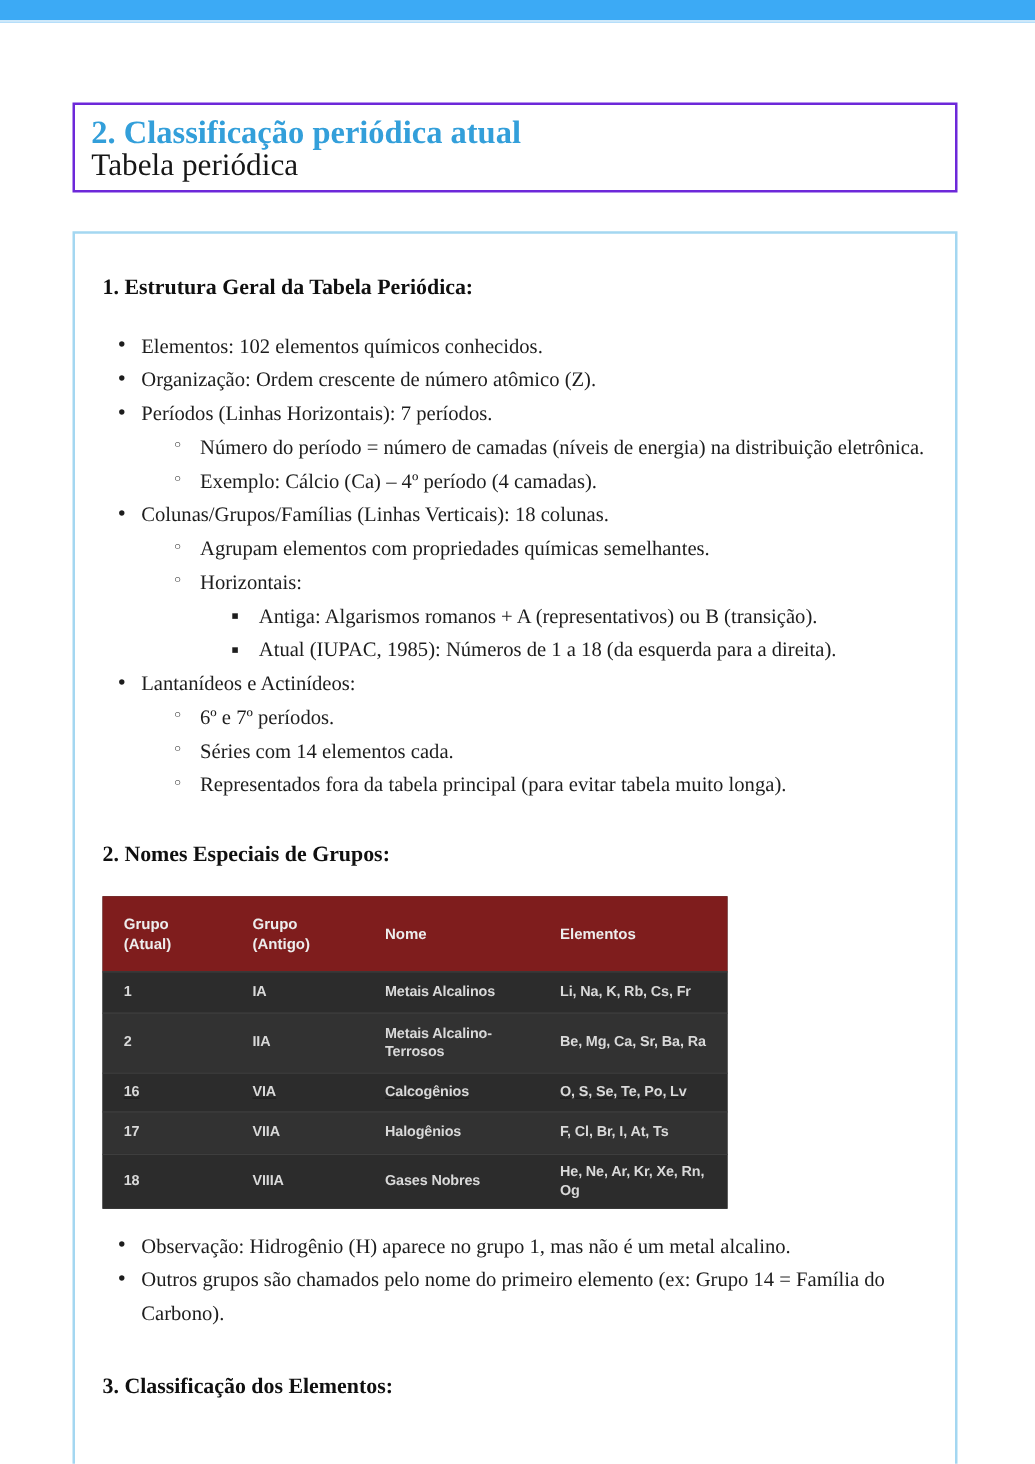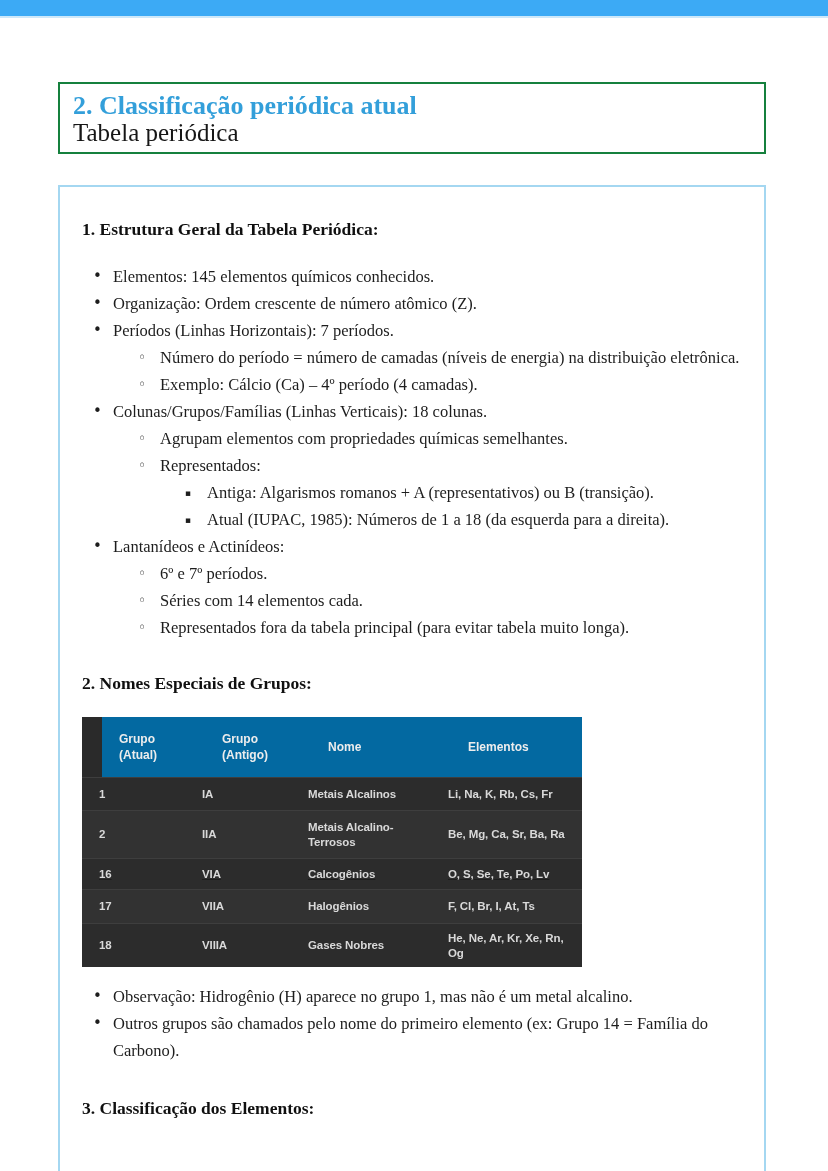--- a/index.html
+++ b/index.html
@@ -1,21 +1,21 @@
 <!DOCTYPE html>
 <html><head>
 <meta charset="utf-8">
 <style>
   html,body{margin:0;padding:0;}
   body{
     width:828px;height:1171px;position:relative;overflow:hidden;background:#ffffff;
     font-family:"Liberation Serif", serif;color:#1d1d1d;
   }
   .topbar{position:absolute;left:0;top:0;width:828px;height:16px;background:#3caaf5;border-bottom:2px solid #cde8fa;}
-  .header-box{position:absolute;left:58px;top:82px;width:708px;height:72px;border:2px solid #15803d;background:#ffffff;box-sizing:border-box;}
+  .header-box{position:absolute;left:58px;top:82px;width:708px;height:72px;border:2px solid #6d28d9;background:#ffffff;box-sizing:border-box;}
   .header-box .inner{padding:7px 0 0 13px;}
   .doc-title{margin:0;font-size:26px;line-height:30px;font-weight:bold;color:#339fda;}
   .doc-subtitle{margin:0;font-size:25px;line-height:24px;color:#161616;}
   .content-box{position:absolute;left:58px;top:185px;width:708px;height:995px;border:2px solid #a4d7f1;background:#ffffff;box-sizing:border-box;}
   .content{padding:30px 18px 0 22px;}
   .sec-h{font-size:17.5px;line-height:24px;font-weight:bold;color:#101010;margin:0;}
   #h2{margin-top:30px;}
   #h3{margin-top:32px;}
   .list{margin-top:22px;font-size:16.5px;line-height:27px;}
   #list2{margin-top:16px;}
@@ -26,21 +26,21 @@
   .mk{position:absolute;top:0;font-family:"DejaVu Sans", sans-serif;color:#1d1d1d;}
   .l1 .mk{left:11px;font-size:15px;}
   .l2 .mk{left:56px;font-size:14px;}
   .l3 .mk{left:103px;font-size:9px;top:1px;}
   .l1 .mk::before{content:"\2022";}
   .l2 .mk::before{content:"\25E6";}
   .l3 .mk::before{content:"\25AA";}
   
   .gtable{margin:22px 0 0 0;width:500px;background:#2a2a2a;font-family:"Liberation Sans", sans-serif;box-sizing:border-box;}
   .trow{display:grid;grid-template-columns:103px 106px 140px 151px;align-items:center;}
-  .thead{background:#0369a1;min-height:60px;margin-left:20px;}
+  .thead{background:#7f1d1d;min-height:60px;}
   .trow.body{border-top:1px solid #3e3e3e;}
   .trow.body:nth-child(odd){background:#2c2c2c;}
   .trow.body:nth-child(even){background:#323232;}
   .trow.body:nth-child(1){min-height:32px;}
   .trow.body:nth-child(2){min-height:47px;}
   .trow.body:nth-child(3){min-height:30px;text-decoration:underline;}
   .trow.body:nth-child(4){min-height:33px;}
   .trow.body:nth-child(5){min-height:43px;}
   .tc{padding:5px 8px 5px 17px;box-sizing:border-box;}
   .th{font-size:12px;font-weight:bold;color:#ededed;line-height:16px;}
@@ -58,28 +58,28 @@
     <div class="doc-subtitle">Tabela periódica</div>
   </div>
 </div>
 
 <div class="content-box">
   <div class="content">
 
     <h2 class="sec-h" id="h1">1. Estrutura Geral da Tabela Periódica:</h2>
 
     <div class="list" id="list1">
-      <div class="li l1"><span class="mk"></span><span>Elementos: 145 elementos químicos conhecidos.</span></div>
+      <div class="li l1"><span class="mk"></span><span>Elementos: 102 elementos químicos conhecidos.</span></div>
       <div class="li l1"><span class="mk"></span><span>Organização: Ordem crescente de número atômico (Z).</span></div>
       <div class="li l1"><span class="mk"></span><span>Períodos (Linhas Horizontais): 7 períodos.</span></div>
       <div class="li l2"><span class="mk"></span><span>Número do período = número de camadas (níveis de energia) na distribuição eletrônica.</span></div>
       <div class="li l2"><span class="mk"></span><span>Exemplo: Cálcio (Ca) – 4º período (4 camadas).</span></div>
       <div class="li l1"><span class="mk"></span><span>Colunas/Grupos/Famílias (Linhas Verticais): 18 colunas.</span></div>
       <div class="li l2"><span class="mk"></span><span>Agrupam elementos com propriedades químicas semelhantes.</span></div>
-      <div class="li l2"><span class="mk"></span><span>Representados:</span></div>
+      <div class="li l2"><span class="mk"></span><span>Horizontais:</span></div>
       <div class="li l3"><span class="mk"></span><span>Antiga: Algarismos romanos + A (representativos) ou B (transição).</span></div>
       <div class="li l3"><span class="mk"></span><span>Atual (IUPAC, 1985): Números de 1 a 18 (da esquerda para a direita).</span></div>
       <div class="li l1"><span class="mk"></span><span>Lantanídeos e Actinídeos:</span></div>
       <div class="li l2"><span class="mk"></span><span>6º e 7º períodos.</span></div>
       <div class="li l2"><span class="mk"></span><span>Séries com 14 elementos cada.</span></div>
       <div class="li l2"><span class="mk"></span><span>Representados fora da tabela principal (para evitar tabela muito longa).</span></div>
     </div>
 
     <h2 class="sec-h" id="h2">2. Nomes Especiais de Grupos:</h2>
 

